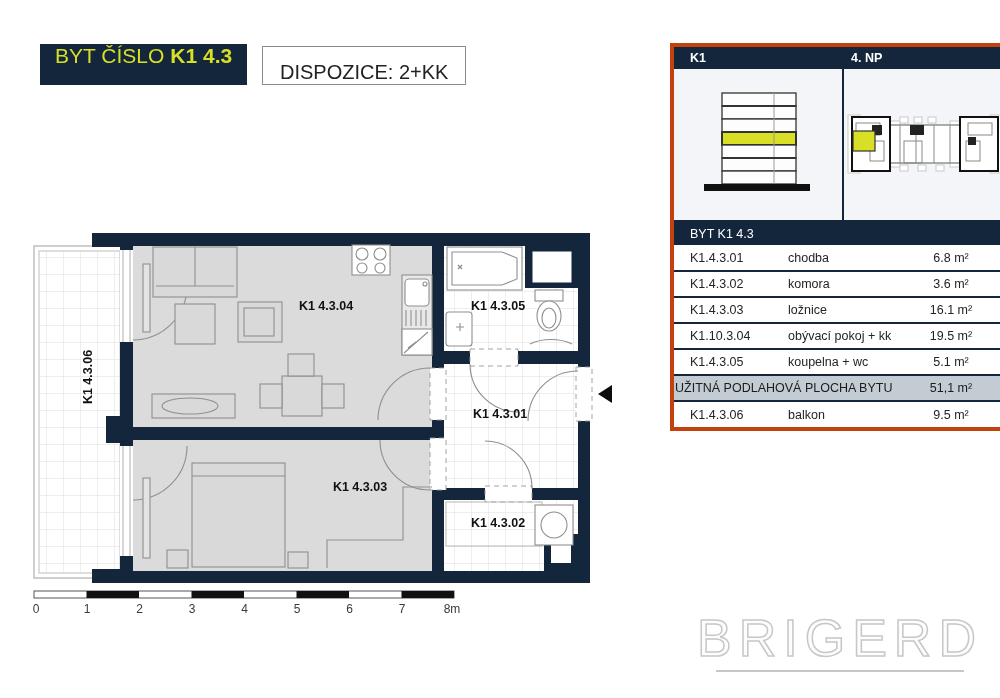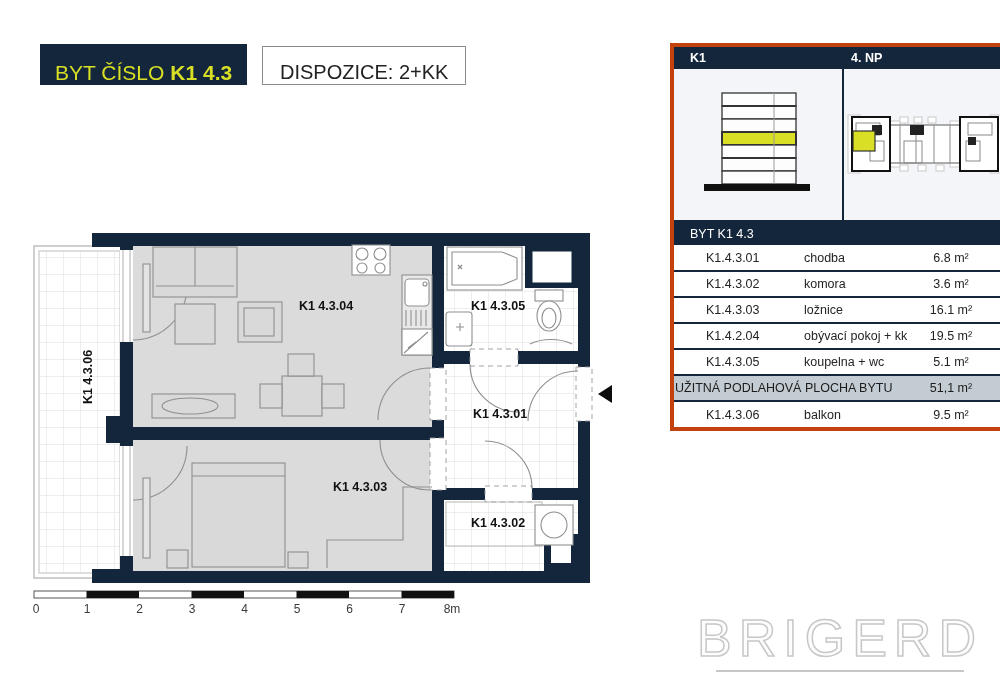--- a/index.html
+++ b/index.html
@@ -1,38 +1,38 @@
 <!DOCTYPE html>
 <html><head>
 <meta charset="utf-8">
 <style>
   html,body{margin:0;padding:0;background:#fff;}
   .stage{position:relative;width:1000px;height:698px;background:#fff;overflow:hidden;
          font-family:"Liberation Sans",sans-serif;}
   
   .badge-navy{position:absolute;left:40px;top:44px;height:41px;background:#13263c;
-    display:flex;align-items:flex-end;padding:0 15px;font-size:21px;color:#d8df25;white-space:nowrap;}
+    display:flex;align-items:flex-start;padding:0 15px;font-size:21px;color:#d8df25;white-space:nowrap;}
   .badge-navy .num{font-weight:bold;margin-left:6px;}
   .badge-white{position:absolute;left:262px;top:46px;height:37px;background:#fff;
     border:1px solid #8a8a8a;display:flex;align-items:flex-end;padding:0 17px;
     font-size:20px;color:#222;white-space:nowrap;}
   
   .panel{position:absolute;left:670px;top:43px;width:334px;border:4px solid #c2410c;background:#fff;}
   .panel-head{position:relative;height:22px;background:#13263c;color:#fff;font-size:12.5px;font-weight:bold;}
   .panel-head .bld{position:absolute;left:16px;top:4px;}
   .panel-head .flr{position:absolute;left:177px;top:4px;}
   .diagrams{display:flex;height:151px;background:#f3f5f8;border-bottom:2px solid #13263c;}
   .diag-cell{flex:0 0 168px;position:relative;}
   .diag-cell.first{border-right:2px solid #13263c;}
   .byt-bar{height:23px;background:#13263c;color:#fff;font-size:12.5px;font-weight:normal;
     display:flex;align-items:center;padding-left:16px;}
   table.area-table{width:100%;border-collapse:collapse;table-layout:fixed;font-size:12.5px;color:#242424;}
   table.area-table tr{height:26px;}
   table.area-table tr + tr td{border-top:2px solid #13263c;}
-  td.code{width:96px;padding-left:32px;}
+  td.code{width:96px;padding-left:16px;}
   td.ar{width:62px;text-align:center;padding-right:26px;white-space:nowrap;}
   tr.sum td{background:#c3ccd3;color:#1c1c1c;}
   tr.sum td.lbl{}
   
   .plan{position:absolute;left:30px;top:224px;}
   .scalebar{position:absolute;left:33px;top:588px;}
   .plan text{font-family:"Liberation Sans",sans-serif;font-size:12.5px;font-weight:600;fill:#111;}
   .scalebar text{font-family:"Liberation Sans",sans-serif;font-size:12px;font-weight:400;fill:#3a3a3a;}
   
   .watermark{position:absolute;left:690px;top:598px;}
@@ -125,21 +125,21 @@
         <td class="code">K1.4.3.02</td>
         <td class="nm">komora</td>
         <td class="ar">3.6 m²</td>
           </tr>
       <tr>
         <td class="code">K1.4.3.03</td>
         <td class="nm">ložnice</td>
         <td class="ar">16.1 m²</td>
           </tr>
       <tr>
-        <td class="code">K1.4.2.04</td>
+        <td class="code">K1.10.3.04</td>
         <td class="nm">obývací pokoj + kk</td>
         <td class="ar">19.5 m²</td>
           </tr>
       <tr>
         <td class="code">K1.4.3.05</td>
         <td class="nm">koupelna + wc</td>
         <td class="ar">5.1 m²</td>
           </tr>
       <tr class="sum">
         <td class="lbl" colspan="2">UŽITNÁ PODLAHOVÁ PLOCHA BYTU</td>

